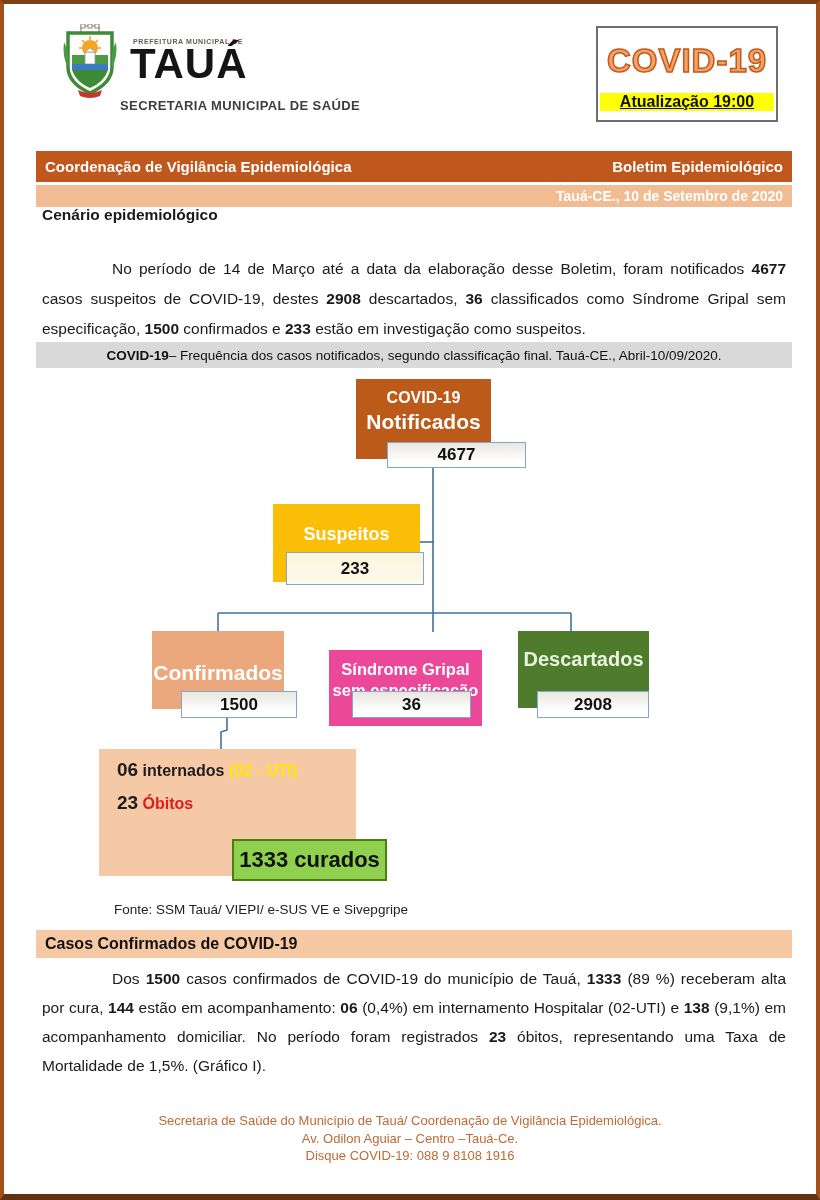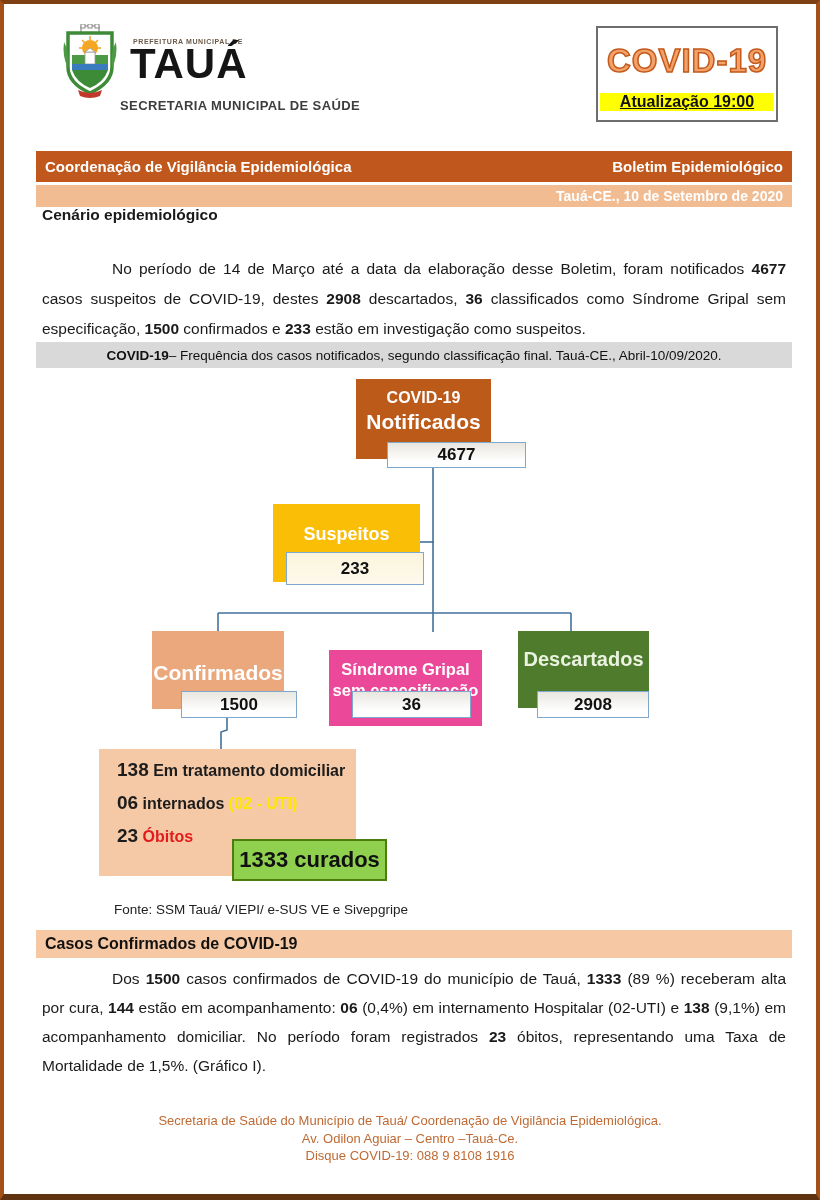--- a/index.html
+++ b/index.html
@@ -181,21 +181,20 @@
     <div class="l2">sem especificação</div>
   </div>
   <div class="numbox v-sind">36</div>
 
   <div class="node n-desc">
     <div class="l1">Descartados</div>
   </div>
   <div class="numbox v-desc">2908</div>
 
   <div class="detail-box">
-    <div class="detail-line"><span class="seg-num" style="font-weight: 700;">138</span><span style="font-weight: 700;"> Em tratamento domiciliar</span></div>
     <div class="detail-line"><span class="seg-num" style="font-weight: 700;">06</span><span style="font-weight: 700;">  internados </span><span class="seg-yellow" style="font-weight: 700;">(02 - UTI)</span></div>
     <div class="detail-line"><span class="seg-num" style="font-weight: 700;">23</span><span style="font-weight: 700;"> </span><span class="seg-red" style="font-weight: 700;">Óbitos</span></div>
   </div>
   <div class="curados-box">1333 curados</div>
 
   <div class="fonte">Fonte: SSM Tauá/ VIEPI/ e-SUS VE e Sivepgripe</div>
 
   <div class="confirmed-bar">
     <span>Casos Confirmados de COVID-19</span>
   </div>

